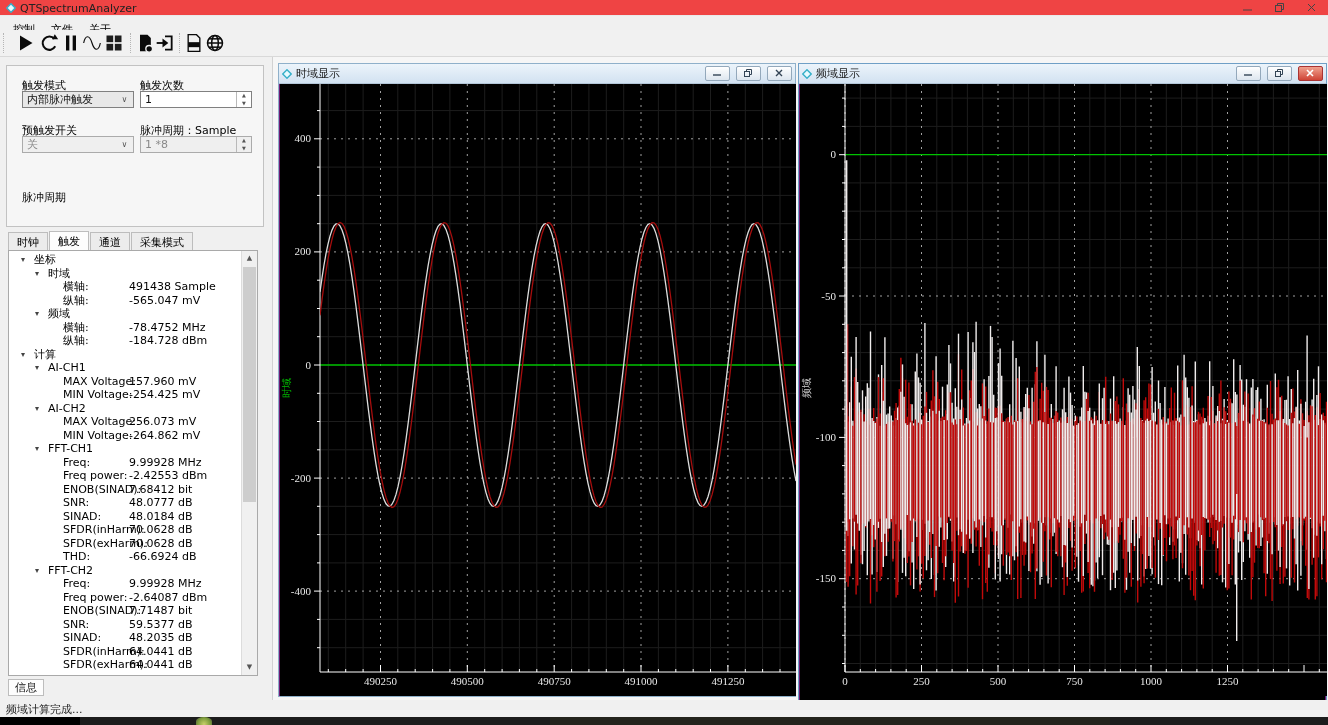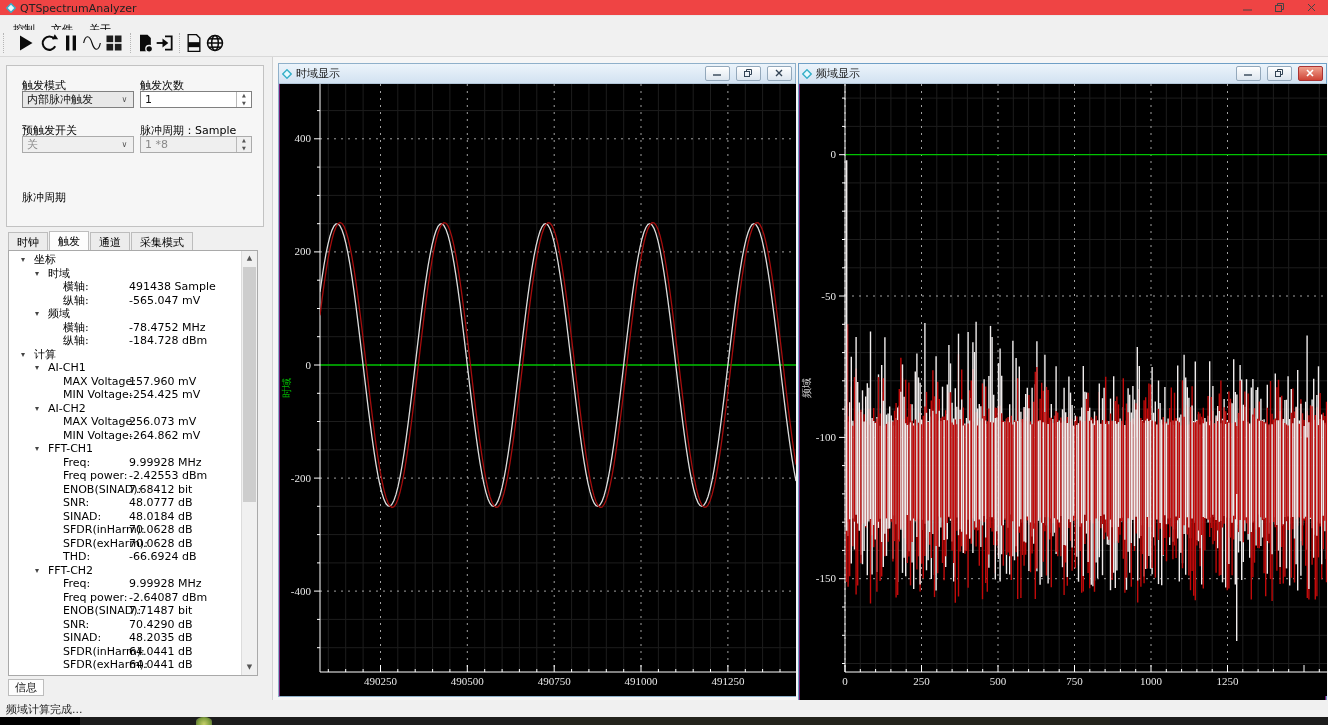--- a/index.html
+++ b/index.html
@@ -299,21 +299,21 @@
         <div class="trow">
           <span class="lab" style="left: 54px;">Freq power:</span>
           <span class="val">-2.64087 dBm</span>
         </div>
         <div class="trow">
           <span class="lab" style="left: 54px;">ENOB(SINAD):</span>
           <span class="val">7.71487 bit</span>
         </div>
         <div class="trow">
           <span class="lab" style="left: 54px;">SNR:</span>
-          <span class="val">70.4290 dB</span>
+          <span class="val">59.5377 dB</span>
         </div>
         <div class="trow">
           <span class="lab" style="left: 54px;">SINAD:</span>
           <span class="val">48.2035 dB</span>
         </div>
         <div class="trow">
           <span class="lab" style="left: 54px;">SFDR(inHarm):</span>
           <span class="val">64.0441 dB</span>
         </div>
         <div class="trow">

